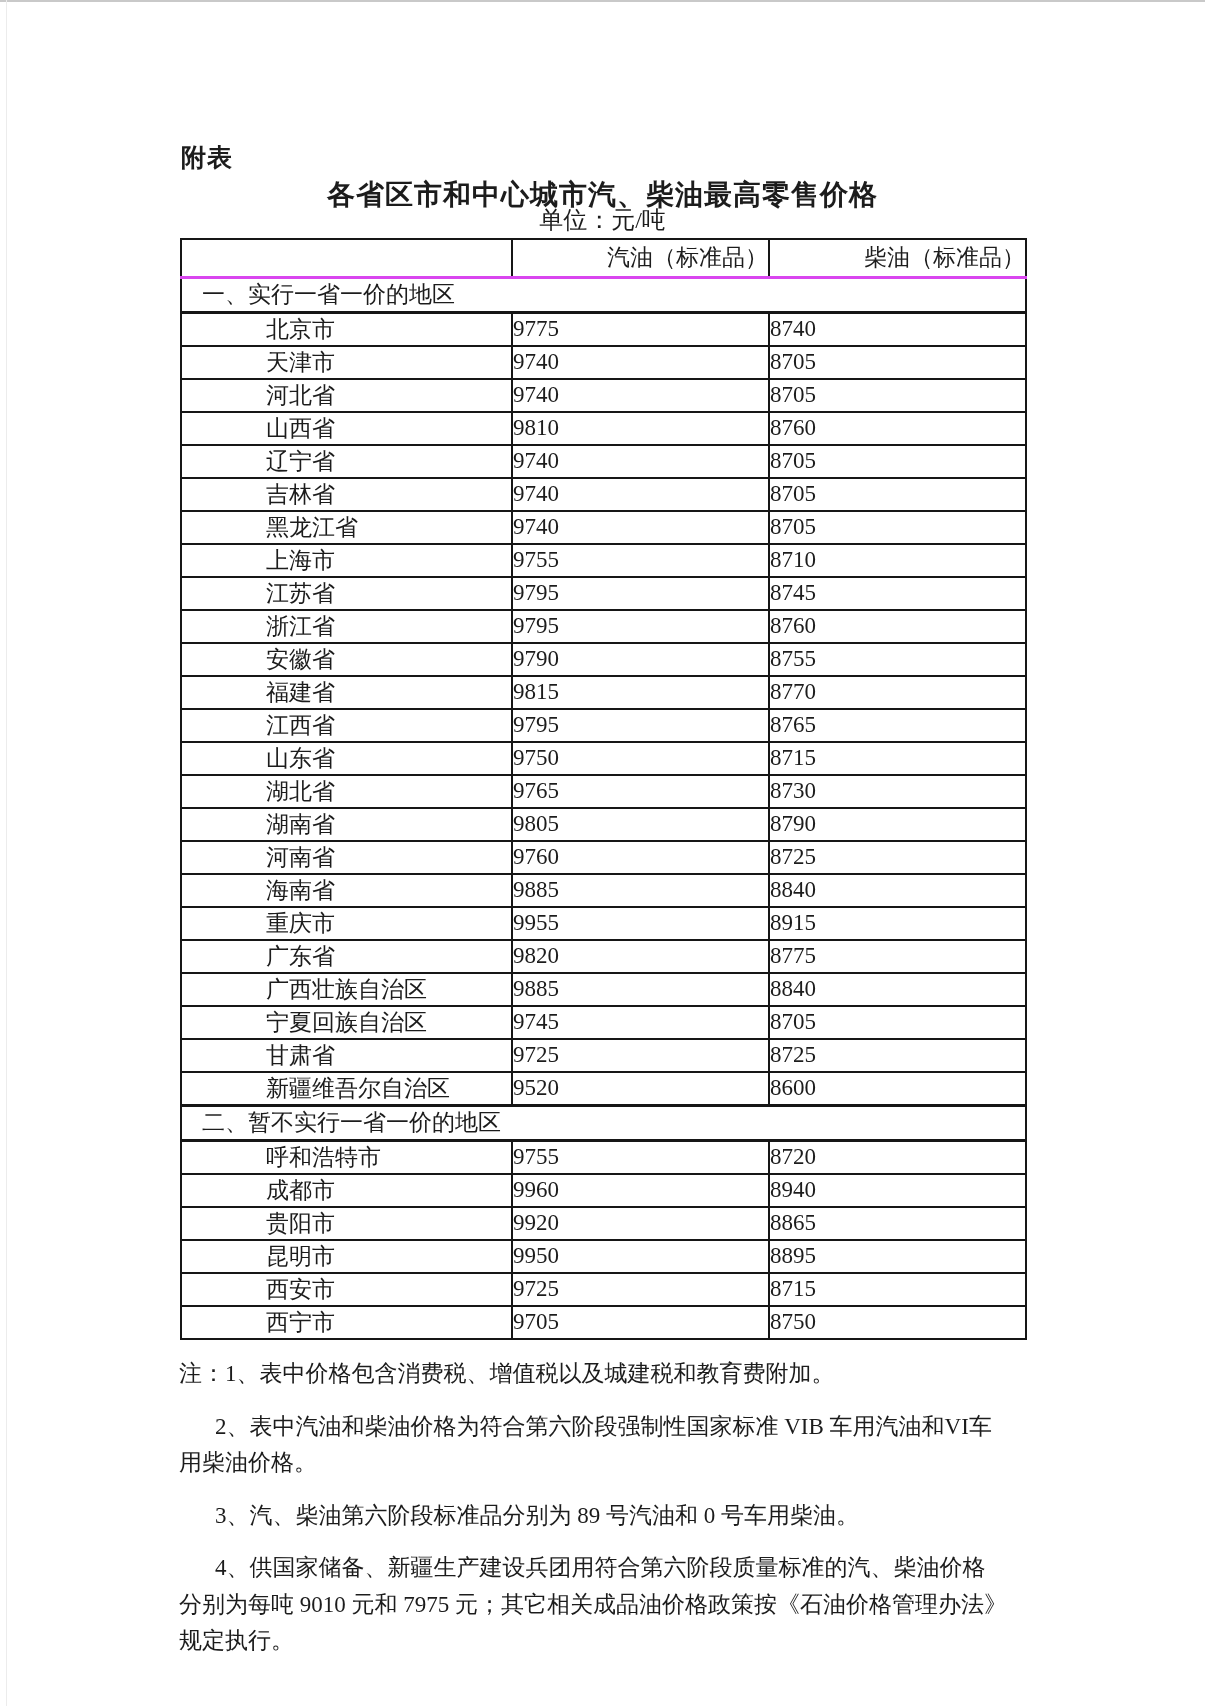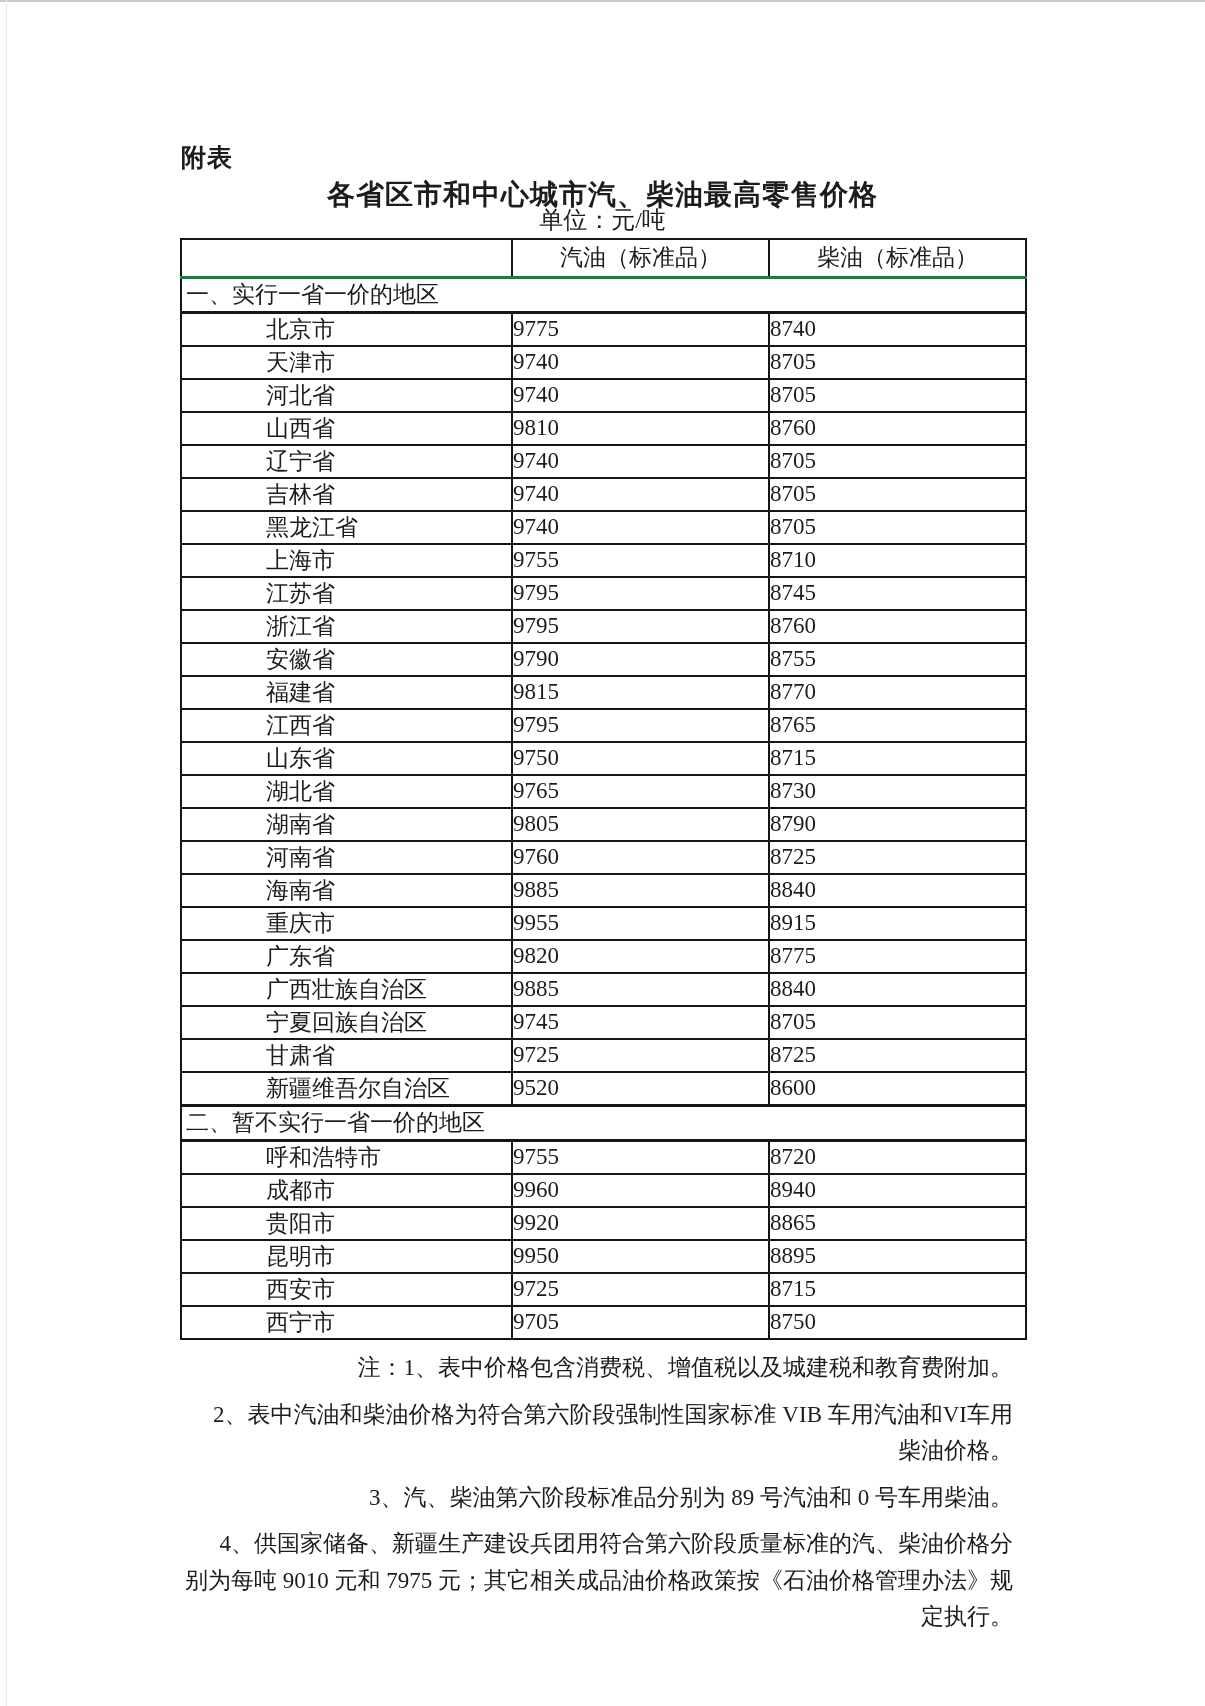--- a/index.html
+++ b/index.html
@@ -69,43 +69,43 @@
     font-size: 23px;
   }
   table.price-table td, table.price-table th {
     border: 2px solid #161616;
     padding: 0;
     font-weight: normal;
     overflow: hidden;
     white-space: nowrap;
   }
   table.price-table thead tr { height: 38px; }
-  table.price-table thead th { text-align: center; border-bottom: 3px solid #15803d; }
+  table.price-table thead th { text-align: right; border-bottom: 3px solid #d946ef; }
   table.price-table tbody tr { height: 33px; }
   table.price-table tr.section-row { height: 35px; }
   table.price-table tr.section-row td {
     text-align: left;
-    padding-left: 4px;
+    padding-left: 20px;
     border-top: 3px solid #161616;
     border-bottom: 3px solid #161616;
   }
   table.price-table td.region {
     text-align: left;
     padding-left: 84px;
   }
   table.price-table td.price { text-align: left; }
   .notes {
     position: absolute;
     left: 163px;
     top: 1340px;
     width: 860px;
     font-size: 23px;
     line-height: 36.5px;
   }
-  .note-line { margin: 10px; text-align: right; }
+  .note-line { margin: 16px; }
   .note-line.indent { text-indent: 36px; }
 </style>
 </head>
 <body>
 
 <div class="sheet">
   <div class="page-top-edge"></div>
   <div class="page-left-edge"></div>
 
   <div class="annex-label">附表</div>

